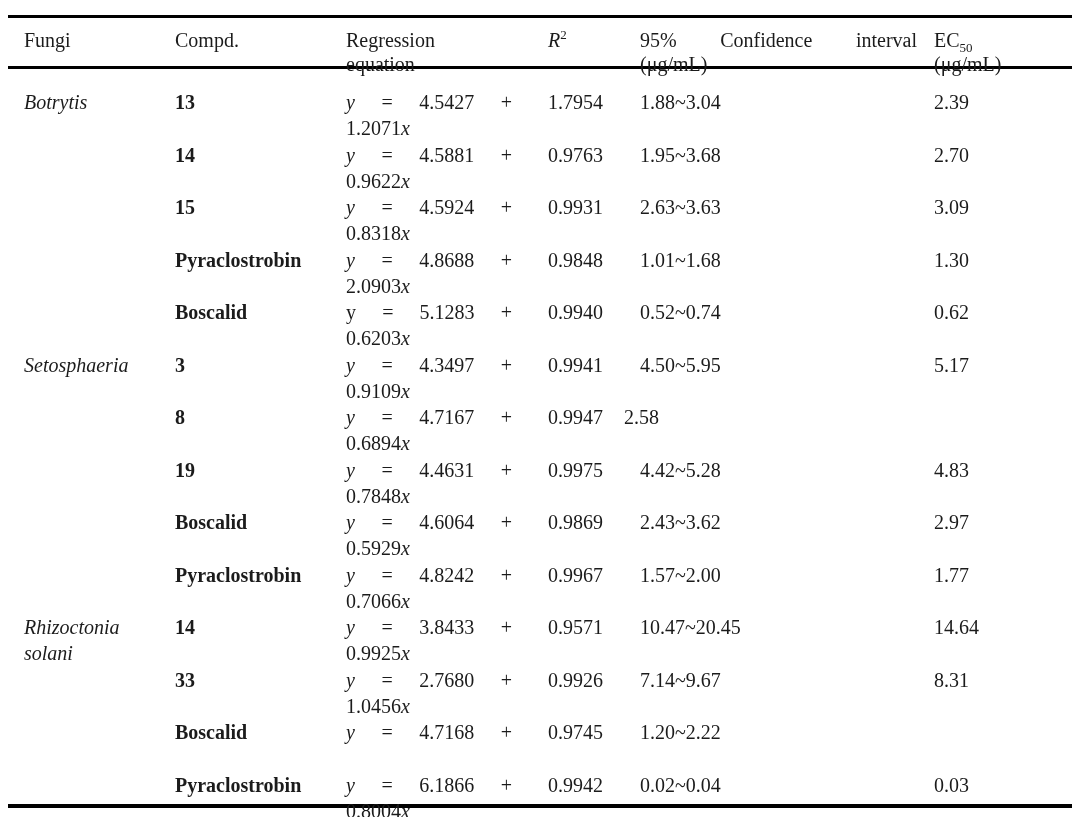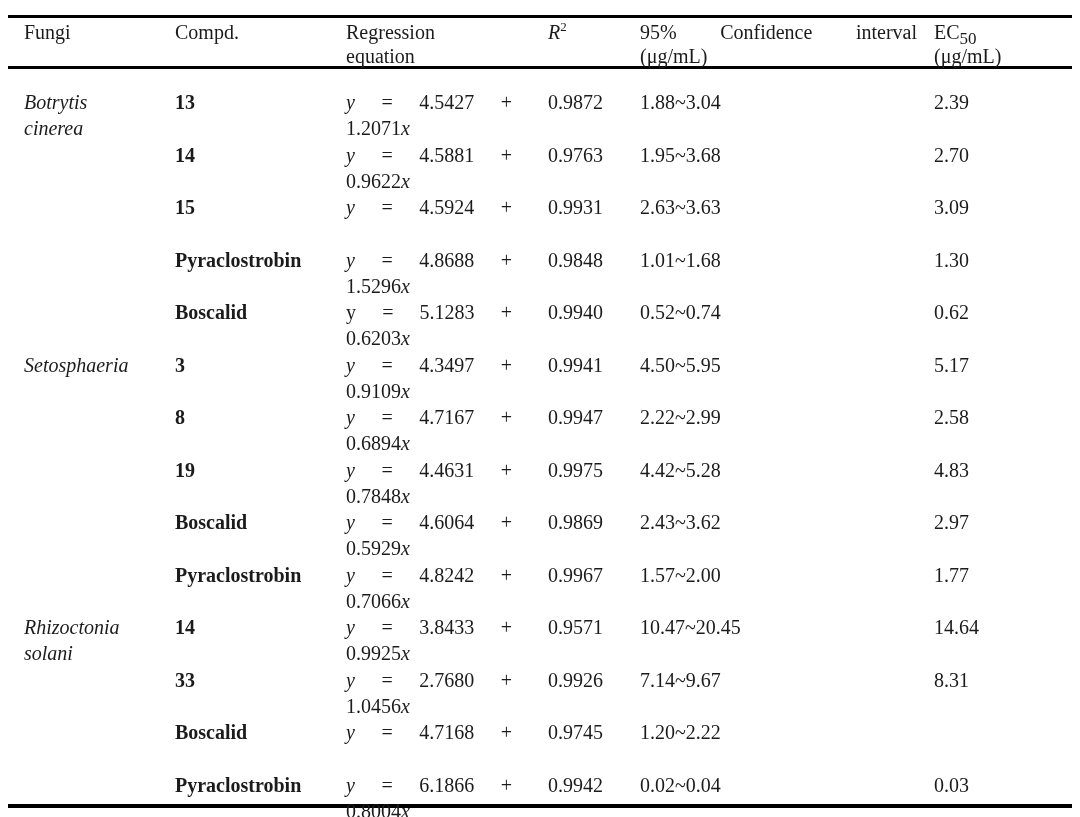--- a/index.html
+++ b/index.html
@@ -17,21 +17,21 @@
     width: 1064px;
   }
   .row-grid {
     display: grid;
     grid-template-columns: 162px 174px 186px 92px 310px 140px;
   }
   .thead {
     border-top: 3px solid #000;
     border-bottom: 3px solid #000;
     height: 54px;
-    padding-top: 2px;
+    padding-top: 10px;
     line-height: 24px;
   }
   .tbody { border-bottom: 4px solid #000; }
   .tr {
     height: 52.5px;
     padding-top: 20px;
     line-height: 26px;
   }
   
   .c-fungi { padding-left: 16px; }
@@ -46,21 +46,21 @@
   .compound { font-weight: bold; }
 
   .eq-line1 { display: flex; justify-content: space-between; }
   .eq-y, .eq-x { font-style: italic; }
   .eq-y.up { font-style: normal; }
 
   .ci-line1 { display: flex; justify-content: space-between; align-items: flex-end; }
 
   .it { font-style: italic; }
   sup { font-size: 13px; vertical-align: super; line-height: 0; }
-  sub { font-size: 17px; vertical-align: sub; line-height: 0; }
+  sub { font-size: 13px; vertical-align: sub; line-height: 0; }
 </style>
 </head>
 <body>
 
 <div class="table">
 
   <div class="thead row-grid">
     <div class="c-fungi">Fungi</div>
     <div class="c-compd">Compd.</div>
     <div class="c-eq">
@@ -79,37 +79,36 @@
     <div class="c-ec">
       <div><span>EC</span><sub>50</sub></div>
       <div>(μg/mL)</div>
     </div>
   </div>
 
   <div class="tbody" id="tbody">
   <div class="tr row-grid">
     <div class="c-fungi fungus">
       <span>Botrytis</span>
-      <span>cinerea</span>
     </div>
     <div class="c-compd">
       <span class="compound">13</span>
     </div>
     <div class="c-eq">
       <div class="eq-line1">
         <span class="eq-y">y</span>
         <span>=</span>
         <span>4.5427</span>
         <span>+</span>
       </div>
       <div class="eq-line2">
         <span>1.2071</span><span class="eq-x">x</span>
       </div>
     </div>
-    <div class="c-r2">0.9872</div>
+    <div class="c-r2">1.7954</div>
     <div class="c-ci">1.88~3.04</div>
     <div class="c-ec">2.39</div>
   </div>
 
   <div class="tr row-grid">
     <div class="c-fungi fungus">
       <span></span>
       <span></span>
     </div>
     <div class="c-compd">
@@ -139,20 +138,23 @@
     <div class="c-compd">
       <span class="compound">15</span>
     </div>
     <div class="c-eq">
       <div class="eq-line1">
         <span class="eq-y">y</span>
         <span>=</span>
         <span>4.5924</span>
         <span>+</span>
       </div>
+      <div class="eq-line2">
+        <span>0.8318</span><span class="eq-x">x</span>
+      </div>
     </div>
     <div class="c-r2">0.9931</div>
     <div class="c-ci">2.63~3.63</div>
     <div class="c-ec">3.09</div>
   </div>
 
   <div class="tr row-grid">
     <div class="c-fungi fungus">
       <span></span>
       <span></span>
@@ -161,21 +163,21 @@
       <span class="compound">Pyraclostrobin</span>
     </div>
     <div class="c-eq">
       <div class="eq-line1">
         <span class="eq-y">y</span>
         <span>=</span>
         <span>4.8688</span>
         <span>+</span>
       </div>
       <div class="eq-line2">
-        <span>1.5296</span><span class="eq-x">x</span>
+        <span>2.0903</span><span class="eq-x">x</span>
       </div>
     </div>
     <div class="c-r2">0.9848</div>
     <div class="c-ci">1.01~1.68</div>
     <div class="c-ec">1.30</div>
   </div>
 
   <div class="tr row-grid">
     <div class="c-fungi fungus">
       <span></span>
@@ -236,21 +238,20 @@
         <span class="eq-y">y</span>
         <span>=</span>
         <span>4.7167</span>
         <span>+</span>
       </div>
       <div class="eq-line2">
         <span>0.6894</span><span class="eq-x">x</span>
       </div>
     </div>
     <div class="c-r2">0.9947</div>
-    <div class="c-ci">2.22~2.99</div>
     <div class="c-ec">2.58</div>
   </div>
 
   <div class="tr row-grid">
     <div class="c-fungi fungus">
       <span></span>
       <span></span>
     </div>
     <div class="c-compd">
       <span class="compound">19</span>

